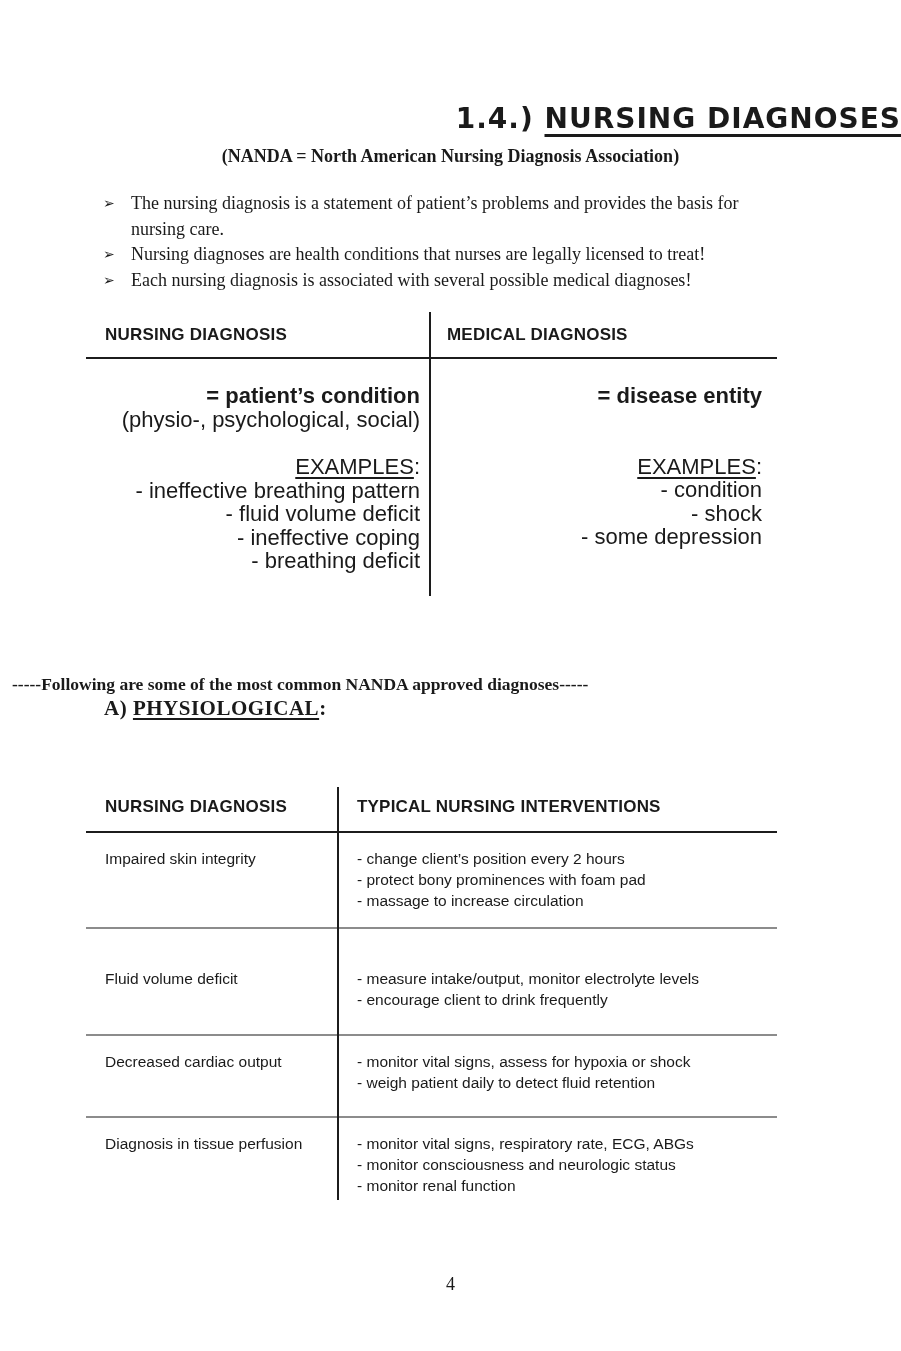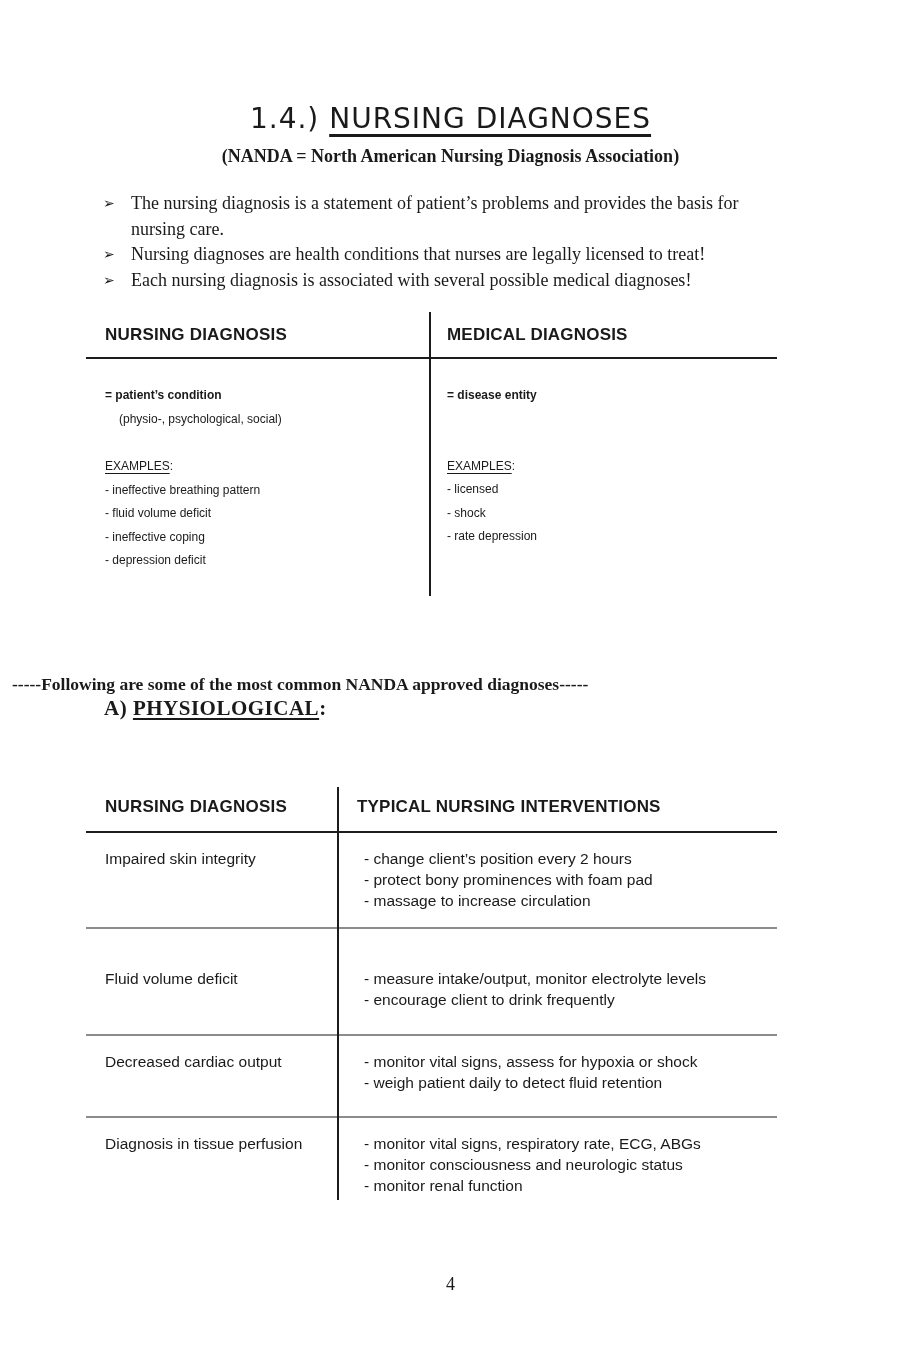--- a/index.html
+++ b/index.html
@@ -4,59 +4,59 @@
 <style>
   html, body { margin: 0; padding: 0; background: #ffffff; }
   .page {
     position: relative; width: 901px; height: 1351px;
     background: #ffffff; color: #1a1a1a;
     font-family: "Liberation Serif", serif; overflow: hidden;
   }
   
   .title-row {
     position: absolute; top: 102px; left: 0; width: 100%;
-    text-align: center; font-family: "DejaVu Sans", sans-serif;
-    font-weight: normal; font-size: 28px; letter-spacing: 1px; white-space: nowrap;
+    text-align: right; font-family: "DejaVu Sans", sans-serif;
+    font-weight: bold; font-size: 28px; letter-spacing: 1px; white-space: nowrap;
   }
   .title-underlined { text-decoration: underline; text-decoration-thickness: 3px; text-underline-offset: 6px; }
   .subtitle {
     position: absolute; top: 146px; left: 0; width: 100%;
     text-align: center; font-size: 18px; font-weight: bold;
   }
   
   .bullets { position: absolute; top: 191px; left: 103px; width: 672px; font-size: 18px; line-height: 25.5px; }
   .bullet { display: flex; }
   .bullet-glyph { flex: 0 0 28px; font-family: "DejaVu Sans", sans-serif; font-size: 14px; line-height: 25.5px; }
   
   .t1 { position: absolute; left: 86px; top: 312px; width: 691px; height: 284px; font-family: "Liberation Sans", sans-serif; }
   .t1 .vline { position: absolute; left: 343px; top: 0; width: 2px; height: 284px; background: #1c1c1c; }
   .t1 .hline { position: absolute; left: 0; top: 45px; width: 691px; height: 2px; background: #1c1c1c; }
   .t1-header { position: absolute; top: 13px; font-weight: bold; font-size: 17px; letter-spacing: 0.2px; white-space: nowrap; }
   .t1-header.left { left: 19px; }
   .t1-header.right { left: 361px; }
-  .t1-col { position: absolute; top: 72px; font-size: 12px; line-height: 23.5px; }
+  .t1-col { position: absolute; top: 72px; font-size: 22px; line-height: 23.5px; text-align: right; }
   .t1-col.left { left: 19px; width: 315px; }
   .t1-col.right { left: 361px; width: 315px; }
   .bold { font-weight: bold; }
   .indent { padding-left: 14px; }
   .sp24 { height: 24px; }
   .sp47 { height: 47px; }
   .u { text-decoration: underline; text-underline-offset: 3px; }
   
   .divider-note { position: absolute; top: 674px; left: 12px; width: 100%; font-size: 17.5px; font-weight: bold; white-space: nowrap; }
   .section-heading { position: absolute; top: 696px; left: 104px; font-size: 21px; font-weight: bold; letter-spacing: 0.5px; }
   
   .t2 { position: absolute; left: 86px; top: 787px; width: 691px; height: 413px; font-family: "Liberation Sans", sans-serif; }
   .t2 .vline { position: absolute; left: 251px; top: 0; width: 2px; height: 413px; background: #1c1c1c; z-index: 2; }
   .t2 .hline { position: absolute; left: 0; top: 44px; width: 691px; height: 2px; background: #1c1c1c; }
   .t2-header { position: absolute; top: 10px; font-weight: bold; font-size: 17px; letter-spacing: 0.2px; white-space: nowrap; }
   .t2-header.left { left: 19px; }
   .t2-header.right { left: 271px; }
   .t2-rows { position: absolute; top: 46px; left: 0; width: 691px; }
-  .t2-row { display: flex; box-sizing: border-box; font-size: 15.5px; line-height: 21px; gap: 7px; }
+  .t2-row { display: flex; box-sizing: border-box; font-size: 15.5px; line-height: 21px; }
   .t2-row.sep { border-bottom: 2px solid #8c8c8c; }
   .r1 { height: 96px; } .r2 { height: 83px; margin-top: 24px; } .r3 { height: 82px; } .r4 { height: 106px; }
   .t2-cell-left { flex: 0 0 251px; box-sizing: border-box; padding: 15px 10px 0 19px; }
   .t2-cell-right { flex: 1; padding: 15px 4px 10px 20px; }
   .page-number { position: absolute; top: 1274px; left: 0; width: 100%; text-align: center; font-size: 18px; }
 </style>
 </head>
 <body>
 
 <div class="page">
@@ -87,30 +87,30 @@
     <div class="t1-header right">MEDICAL DIAGNOSIS</div>
 
     <div class="t1-col left">
       <div class="bold">= patient’s condition</div>
       <div class="indent">(physio-, psychological, social)</div>
       <div class="sp24"></div>
       <div><span class="u">EXAMPLES</span><span>:</span></div>
       <div>- ineffective breathing pattern</div>
       <div>- fluid volume deficit</div>
       <div>- ineffective coping</div>
-      <div>- depression deficit</div>
+      <div>- breathing deficit</div>
     </div>
 
     <div class="t1-col right">
       <div class="bold">= disease entity</div>
       <div class="sp47"></div>
       <div><span class="u">EXAMPLES</span><span>:</span></div>
-      <div>- licensed</div>
+      <div>- condition</div>
       <div>- shock</div>
-      <div>- rate depression</div>
+      <div>- some depression</div>
     </div>
   </div>
 
   <div class="divider-note">-----Following are some of the most common NANDA approved diagnoses-----</div>
 
   <div class="section-heading"><span>A) </span><span class="u">PHYSIOLOGICAL</span><span>:</span></div>
 
   <div class="t2">
     <div class="vline"></div>
     <div class="hline"></div>

